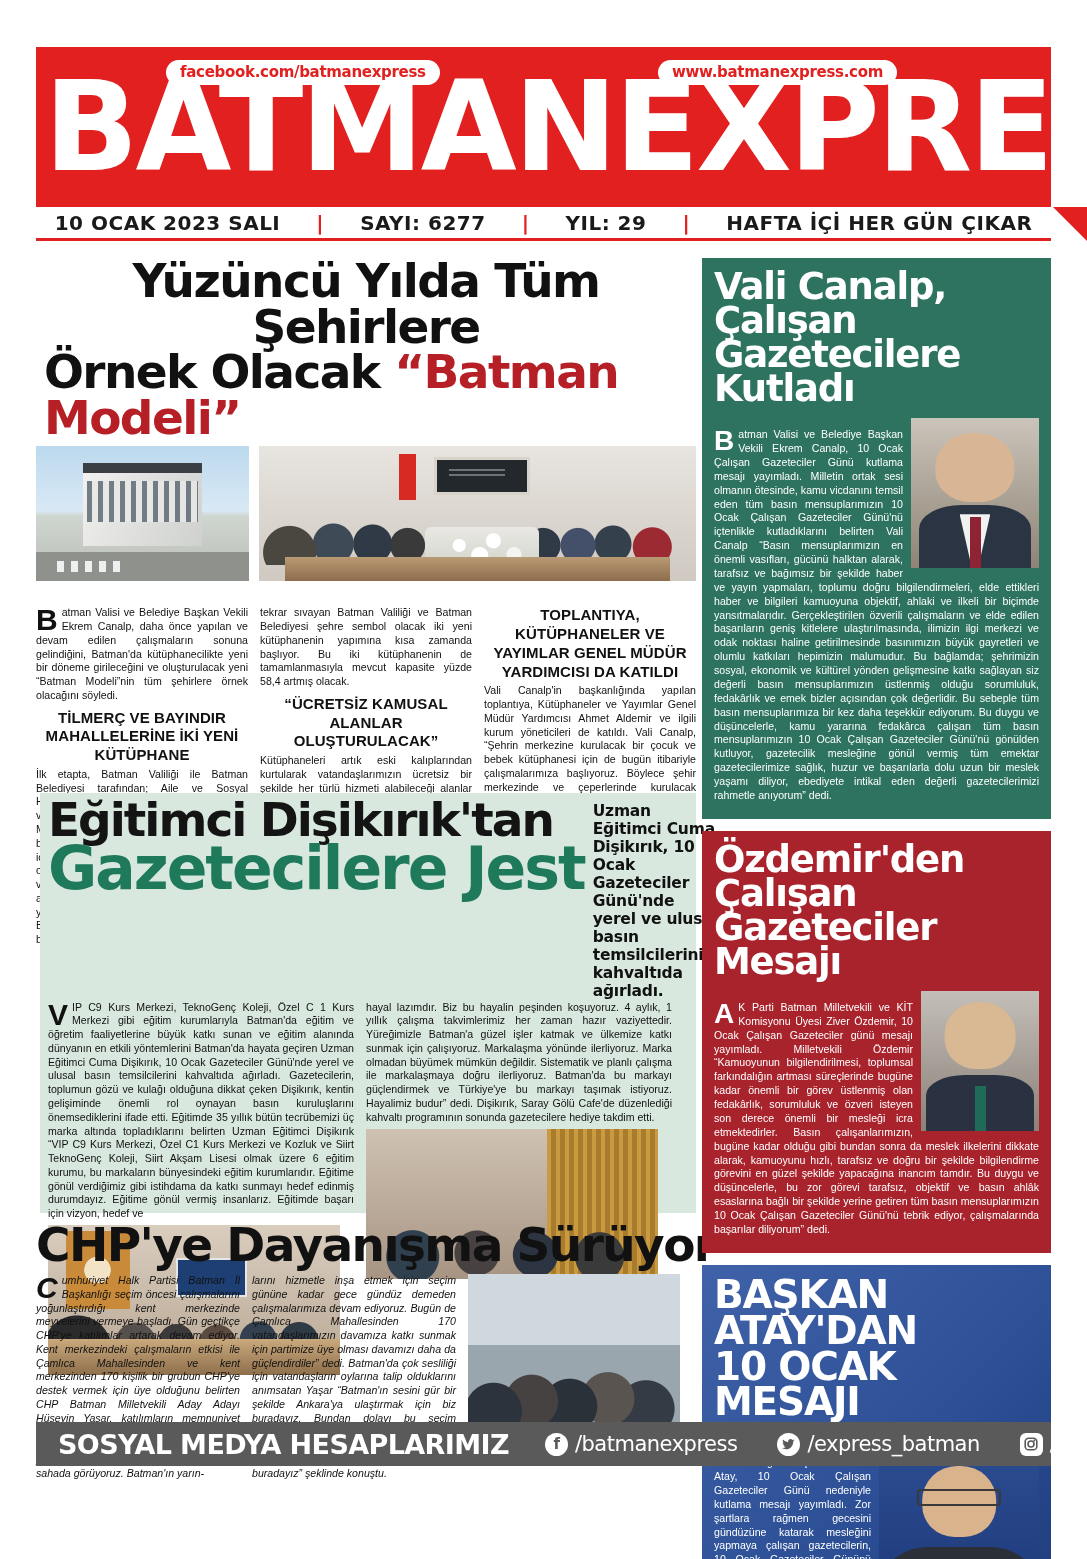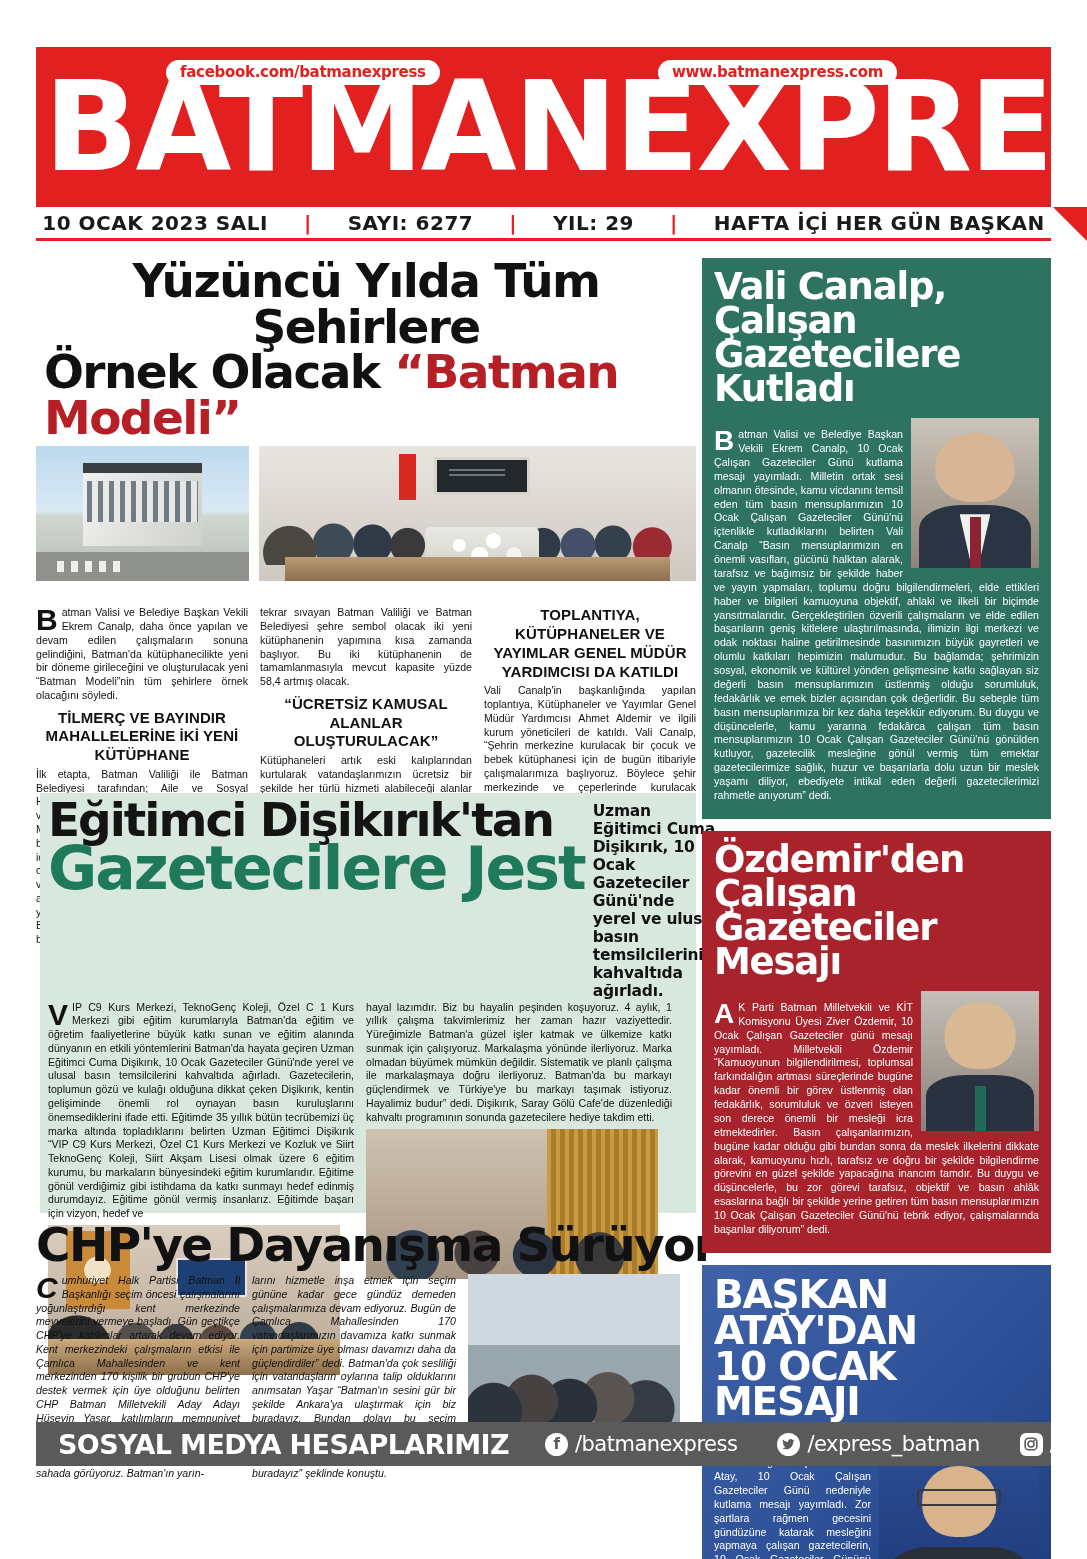--- a/index.html
+++ b/index.html
@@ -303,21 +303,21 @@
   </div>
 
   <div class="infobar">
     <div class="infobar-inner">
       <span class="seg">10  OCAK  2023  SALI</span>
       <span class="bar">|</span>
       <span class="seg">SAYI: 6277</span>
       <span class="bar">|</span>
       <span class="seg">YIL: 29</span>
       <span class="bar">|</span>
-      <span class="seg">HAFTA İÇİ HER GÜN BAŞKAN</span>
+      <span class="seg">HAFTA İÇİ HER GÜN ÇIKAR</span>
     </div>
   </div>
   <div class="corner-notch"></div>
 
   <div class="main-left">
     <h1 class="hl-main">
       <span>Yüzüncü Yılda Tüm Şehirlere</span>
       <span class="l2">
         <span>Örnek Olacak </span><span class="red">“Batman Modeli”</span>
       </span>

